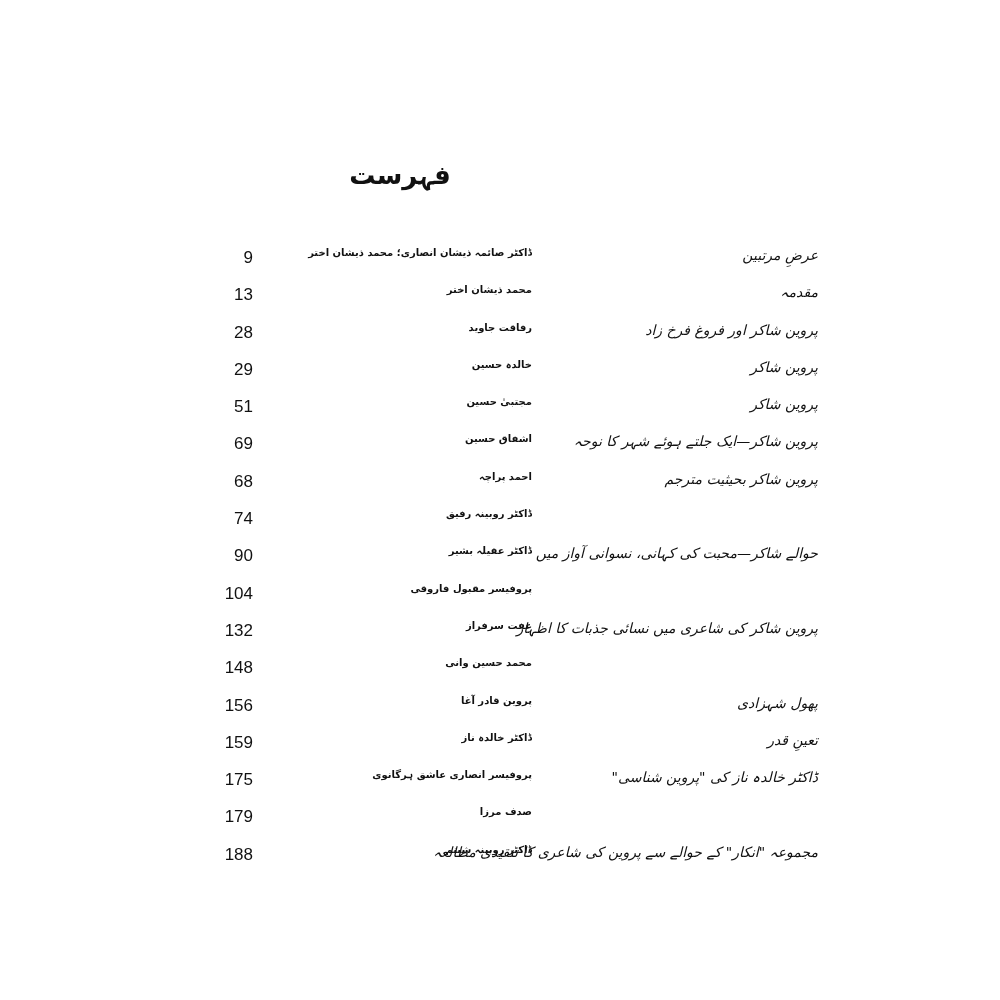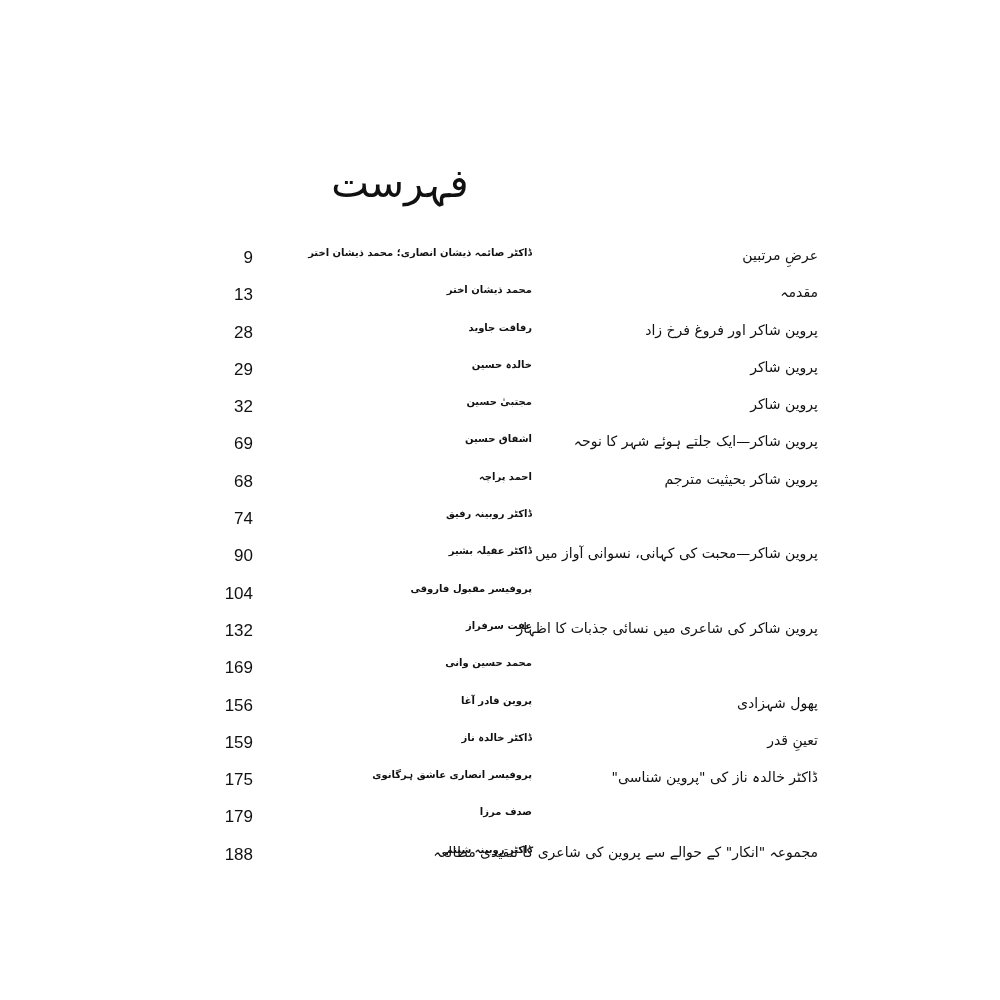--- a/index.html
+++ b/index.html
@@ -15,22 +15,22 @@
       font-family: "DejaVu Sans", sans-serif;
       color: #111111;
     }
     .page-title {
       position: absolute;
       top: 160px;
       left: 0;
       width: 800px;
       text-align: center;
       font-family: "DejaVu Sans", sans-serif;
-      font-size: 40px;
-      font-weight: normal;
+      font-size: 26px;
+      font-weight: bold;
       direction: rtl;
       letter-spacing: 0;
     }
     .toc {
       position: absolute;
       top: 243px;
       left: 200px;
       width: 620px;
     }
     .toc-row {
@@ -39,20 +39,21 @@
     }
     .toc-title {
       position: absolute;
       right: 2px;
       top: 4px;
       direction: rtl;
       text-align: right;
       font-family: "DejaVu Sans", sans-serif;
       font-size: 14px;
       white-space: nowrap;
+      font-style: italic;
     }
     .toc-author {
       position: absolute;
       right: 288px;
       top: 4px;
       direction: rtl;
       text-align: right;
       font-family: "DejaVu Sans", sans-serif;
       font-size: 10px;
       font-weight: bold;
@@ -90,53 +91,53 @@
     <span class="toc-page">28</span>
   </div>
   <div class="toc-row">
     <span class="toc-title">پروین شاکر</span>
     <span class="toc-author">خالدہ حسین</span>
     <span class="toc-page">29</span>
   </div>
   <div class="toc-row">
     <span class="toc-title">پروین شاکر</span>
     <span class="toc-author">مجتبیٰ حسین</span>
-    <span class="toc-page">32</span>
+    <span class="toc-page">51</span>
   </div>
   <div class="toc-row">
     <span class="toc-title">پروین شاکر—ایک جلتے ہوئے شہر کا نوحہ</span>
     <span class="toc-author">اشفاق حسین</span>
     <span class="toc-page">69</span>
   </div>
   <div class="toc-row">
     <span class="toc-title">پروین شاکر بحیثیت مترجم</span>
     <span class="toc-author">احمد پراچہ</span>
     <span class="toc-page">68</span>
   </div>
   <div class="toc-row">
     <span class="toc-author">ڈاکٹر روبینہ رفیق</span>
     <span class="toc-page">74</span>
   </div>
   <div class="toc-row">
-    <span class="toc-title">پروین شاکر—محبت کی کہانی، نسوانی آواز میں</span>
+    <span class="toc-title">حوالے شاکر—محبت کی کہانی، نسوانی آواز میں</span>
     <span class="toc-author">ڈاکٹر عقیلہ بشیر</span>
     <span class="toc-page">90</span>
   </div>
   <div class="toc-row">
     <span class="toc-author">پروفیسر مقبول فاروقی</span>
     <span class="toc-page">104</span>
   </div>
   <div class="toc-row">
     <span class="toc-title">پروین شاکر کی شاعری میں نسائی جذبات کا اظہار</span>
     <span class="toc-author">عفت سرفراز</span>
     <span class="toc-page">132</span>
   </div>
   <div class="toc-row">
     <span class="toc-author">محمد حسین وانی</span>
-    <span class="toc-page">169</span>
+    <span class="toc-page">148</span>
   </div>
   <div class="toc-row">
     <span class="toc-title">پھول شہزادی</span>
     <span class="toc-author">پروین قادر آغا</span>
     <span class="toc-page">156</span>
   </div>
   <div class="toc-row">
     <span class="toc-title">تعینِ قدر</span>
     <span class="toc-author">ڈاکٹر خالدہ ناز</span>
     <span class="toc-page">159</span>

